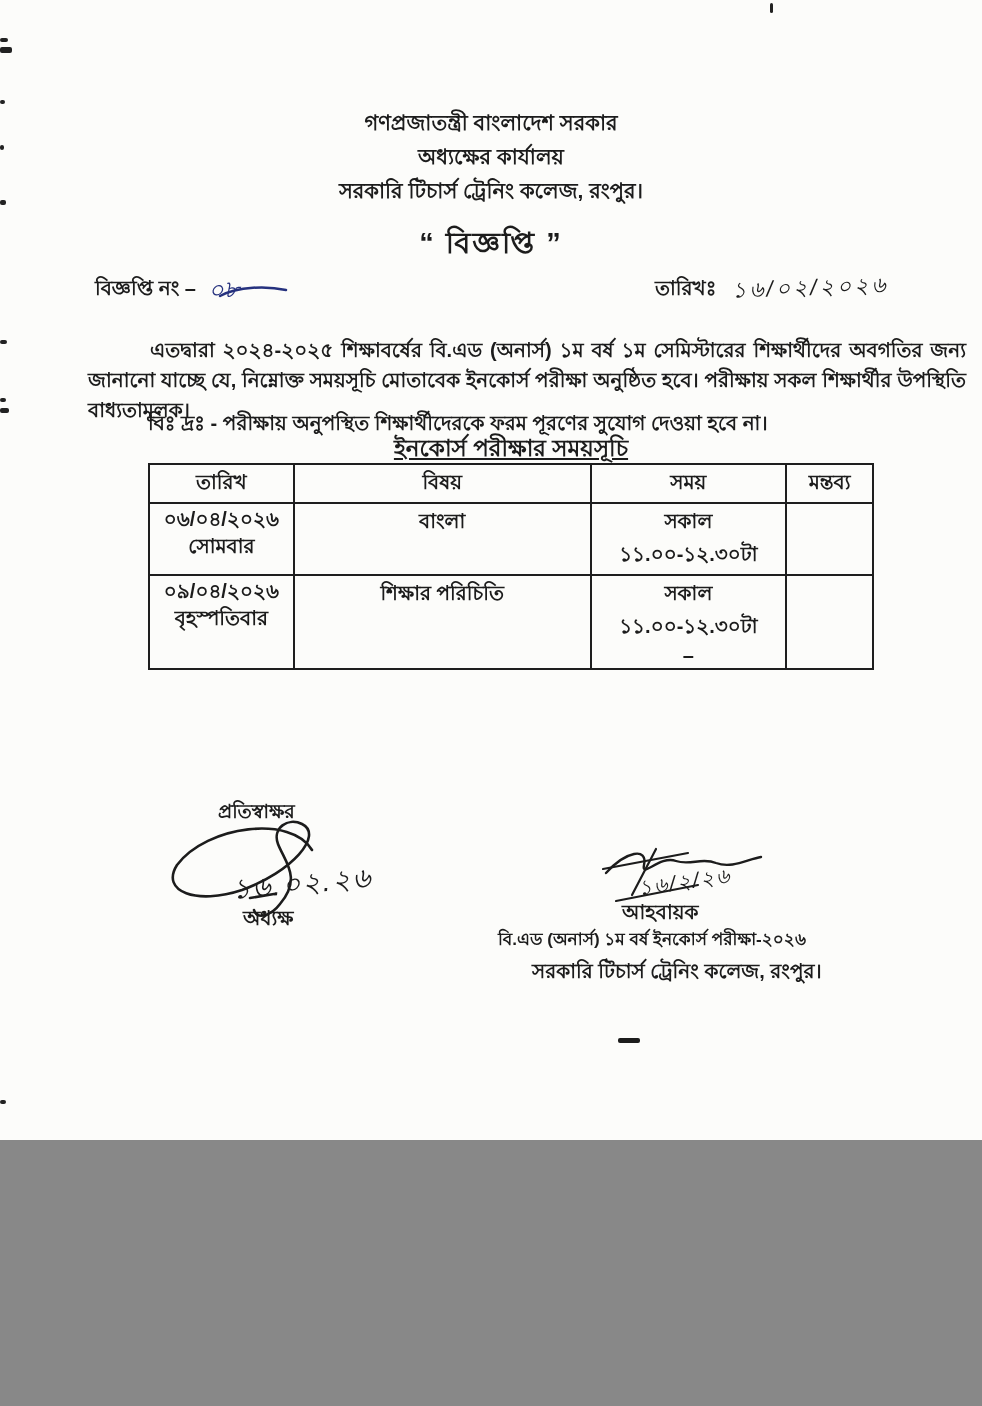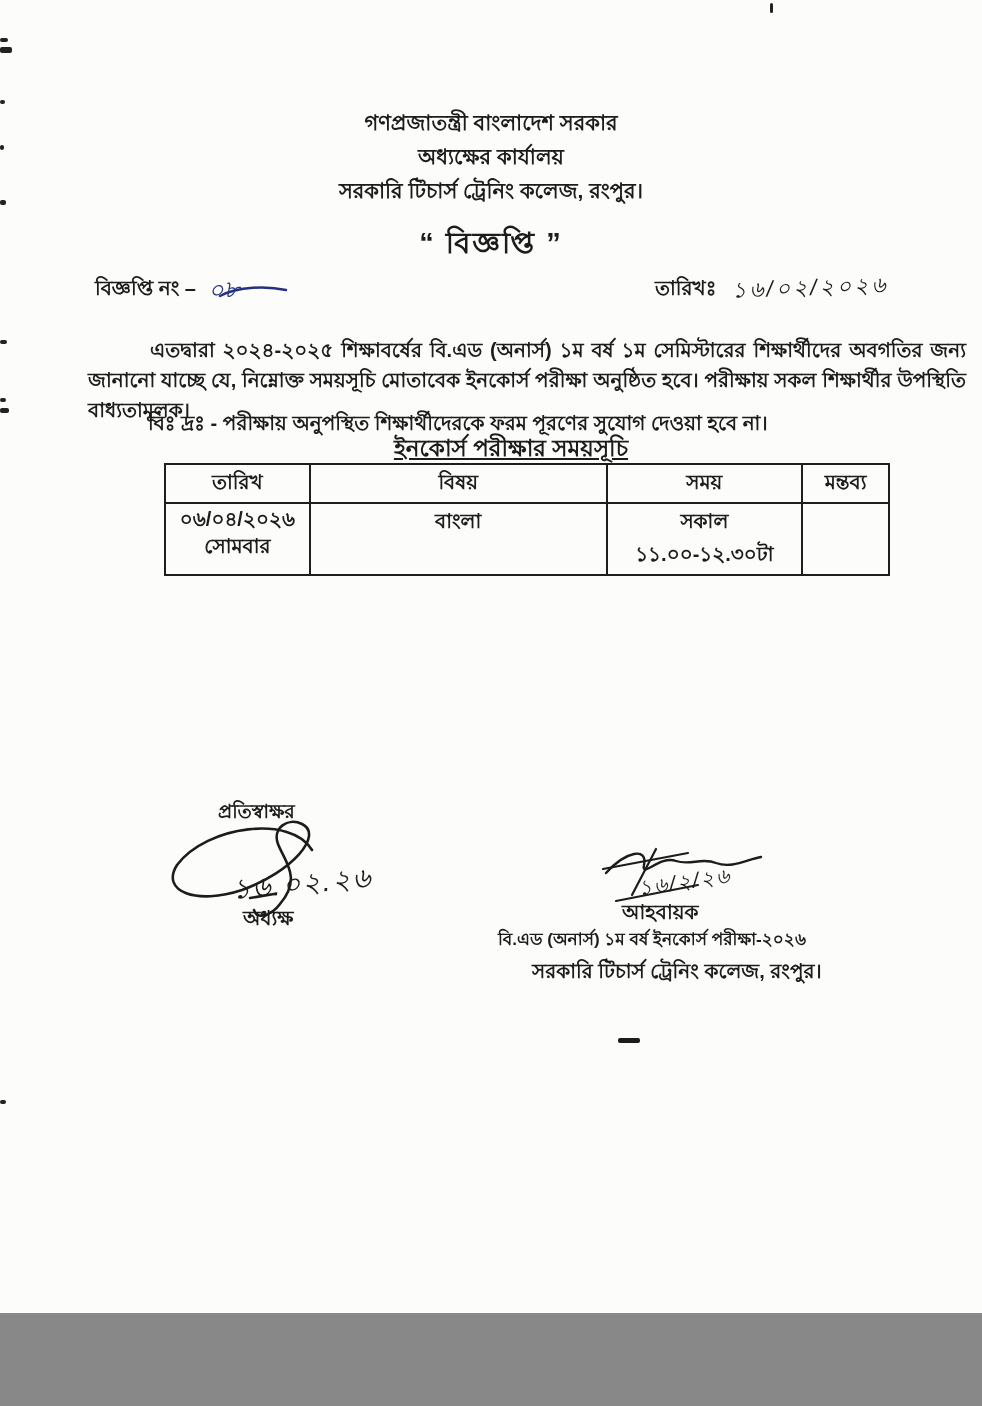--- a/index.html
+++ b/index.html
@@ -1,18 +1,18 @@
 <!DOCTYPE html>
 <html><head>
 <meta charset="utf-8">
 <style>
   * { margin:0; padding:0; box-sizing:border-box; }
   body { background:#888; font-family:"Liberation Sans","DejaVu Sans",sans-serif; }
   .page {
-    position:relative; width:982px; height:1313px; margin:0 auto;
+    position:relative; width:982px; height:1140px; margin:0 auto;
     background:#fcfcfa; color:#1c1c1c; overflow:hidden;
   }
   
   .org-header { position:absolute; top:106px; left:0; width:100%; text-align:center; }
   .org-header .h-line { font-size:21px; font-weight:700; line-height:34px; }
   .notice-title { position:absolute; top:220px; left:0; width:100%; text-align:center;
     font-size:29px; font-weight:700; letter-spacing:2px; }
   
   .meta-left { position:absolute; top:268px; left:95px; font-size:20px; font-weight:700; }
   .hand-blue { display:inline-block; color:#25317e; font-size:24px; font-weight:400;
@@ -21,21 +21,21 @@
   .meta-right { position:absolute; top:270px; left:655px; font-size:20px; font-weight:700; }
   .hand-black { display:inline-block; font-weight:400; font-size:22px;
     transform:rotate(-2deg); letter-spacing:3px; margin-left:10px; font-style:italic; }
   
   .body-par { position:absolute; top:322px; left:88px; width:878px; font-size:20px;
     font-weight:600; line-height:30px; text-align:justify; text-indent:62px;margin-top:13px; }
   .nb-line { position:absolute; top:392px; left:148px; font-size:20px; font-weight:700;margin-top:16px; }
   
   .tbl-title { position:absolute; top:430px; left:148px; width:726px; text-align:center;
     font-size:23px; font-weight:700;text-decoration:underline; }
-  table.sched { position:absolute; top:463px; left:164px; width:726px;
+  table.sched { position:absolute; top:463px; left:148px; width:726px;
     border-collapse:collapse; table-layout:fixed;border-radius:29px; }
   table.sched th, table.sched td { border:2px solid #1e1e1e; font-size:20px;
     vertical-align:top; text-align:center; padding:2px 4px; }
   table.sched th { font-weight:700; height:33px; vertical-align:middle; }
   table.sched td { height:56px; font-weight:600; }
   .c-date { width:20%; } .c-subj { width:41%; } .c-time { width:27%; } .c-rem { width:12%; }
   .cell-two b, .cell-two span { display:block; line-height:27px; font-weight:600; }
   .time-dash { display:block; font-weight:700; line-height:22px; }
   
   .countersign { position:absolute; top:797px; left:218px; font-size:19px; font-weight:700; }
@@ -120,20 +120,32 @@
     </tr>
     <tr>
       <td class="cell-two">
         <b>০৬/০৪/২০২৬</b>
         <span>সোমবার</span>
       </td>
       <td>বাংলা</td>
       <td>সকাল ১১.০০-১২.৩০টা</td>
       <td></td>
     </tr>
+    <tr>
+      <td class="cell-two">
+        <b>০৯/০৪/২০২৬</b>
+        <span>বৃহস্পতিবার</span>
+      </td>
+      <td>শিক্ষার পরিচিতি</td>
+      <td>
+        <span>সকাল ১১.০০-১২.৩০টা</span>
+        <span class="time-dash">–</span>
+      </td>
+      <td></td>
+    </tr>
   </tbody>
     </table>
 
   <div class="countersign">প্রতিস্বাক্ষর</div>
   <svg class="sig-left-svg" width="210" height="125" viewBox="0 0 210 125">
     <path d="M160,50 C140,15 55,25 25,65 C8,92 45,105 90,90 C140,72 172,35 150,24 C136,17 120,28 126,44 C133,62 150,78 128,104 C119,116 104,120 102,110" stroke="#1c1c1c" stroke-width="2.6" fill="none" stroke-linecap="round"></path>
     <path d="M98,98 L122,94" stroke="#1c1c1c" stroke-width="2.6" fill="none" stroke-linecap="round"></path>
   </svg>
   <div class="sig-left-date">১৬.০২.২৬</div>
   <div class="sig-left-title">অধ্যক্ষ</div>

